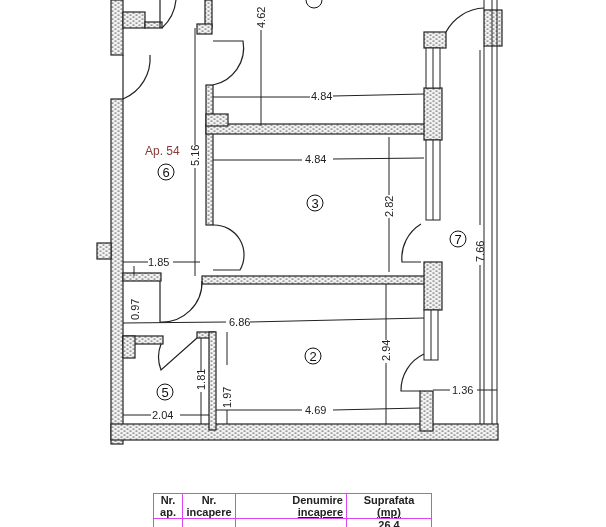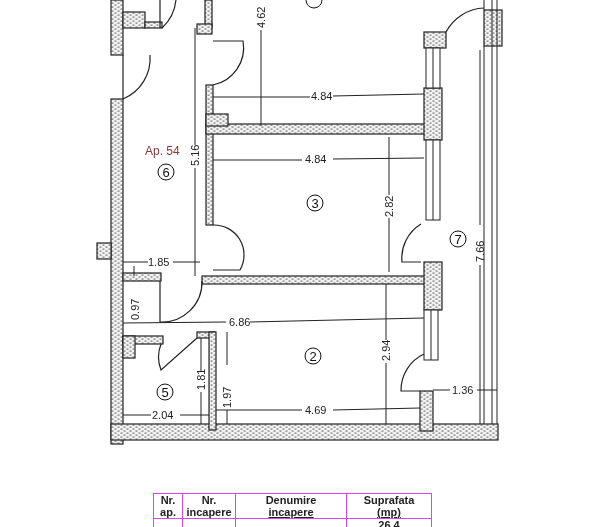--- a/index.html
+++ b/index.html
@@ -182,21 +182,21 @@
   <thead>
     <tr>
       <th style="width:22px;">
         <div>Nr.</div>
         <div>ap.</div>
       </th>
       <th style="width:46px;">
         <div>Nr.</div>
         <div>incapere</div>
       </th>
-      <th style="width:104px;">
+      <th style="width:104px;text-align:right;">
         <div>Denumire</div>
         <div class="u">incapere</div>
       </th>
       <th style="width:78px;">
         <div>Suprafata</div>
         <div class="u">(mp)</div>
       </th>
     </tr>
   </thead>
   <tbody>

